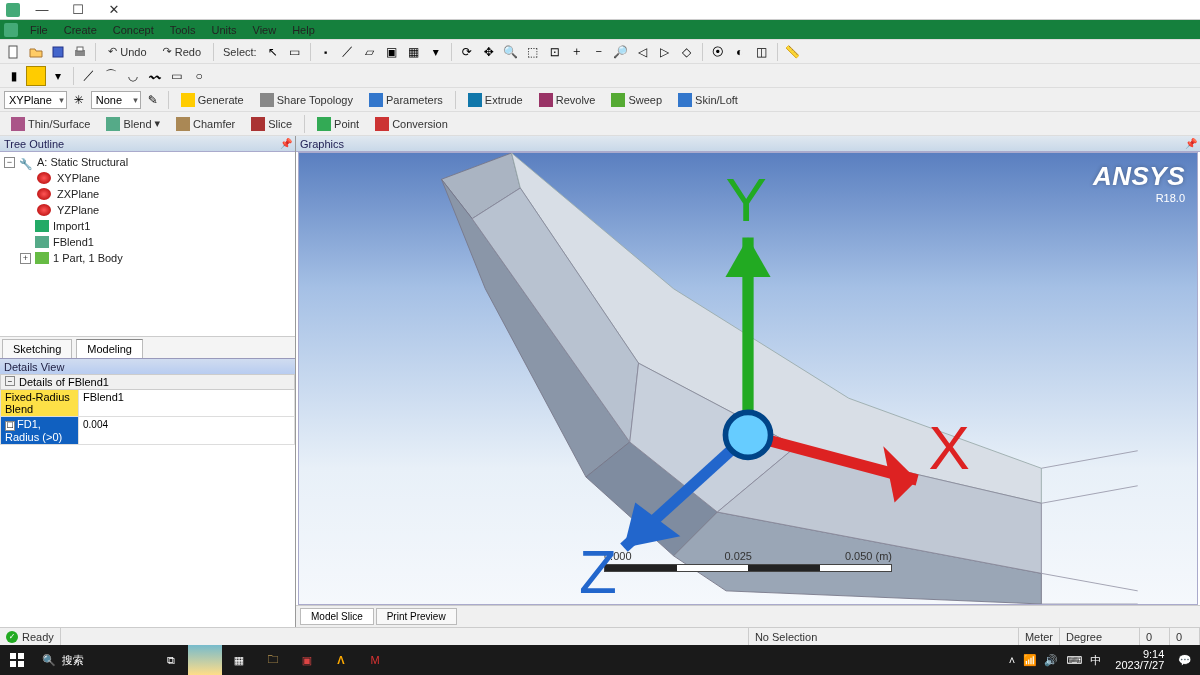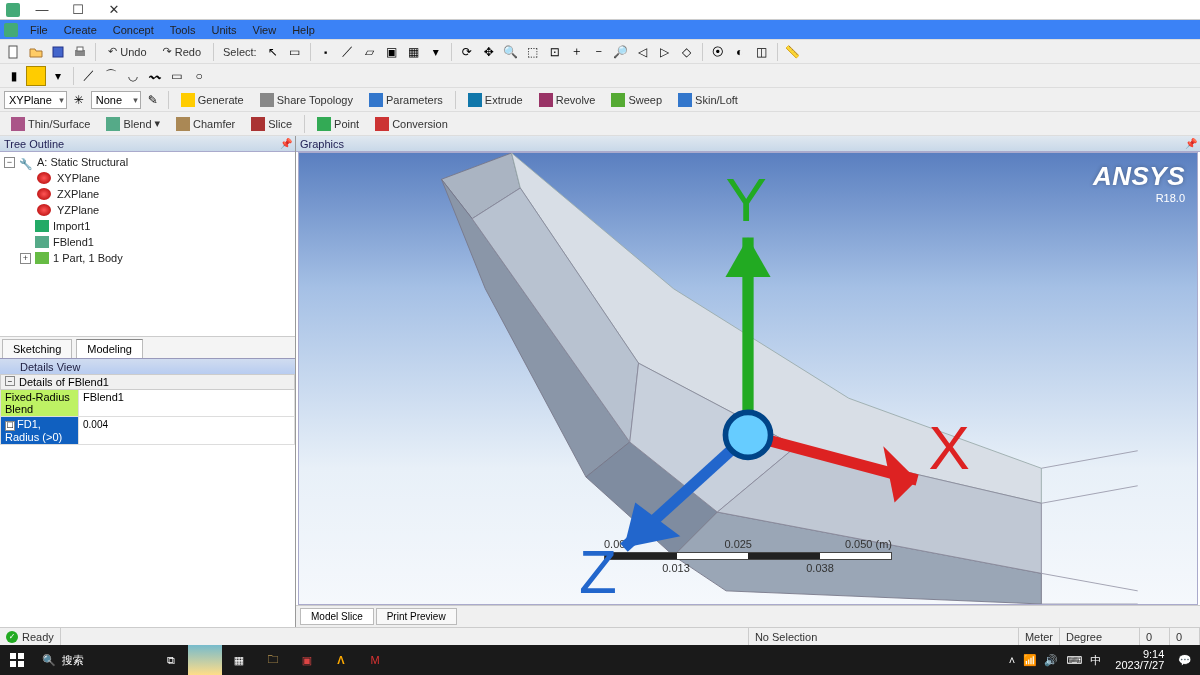--- a/index.html
+++ b/index.html
@@ -5,21 +5,21 @@
 * { margin: 0; padding: 0; box-sizing: border-box; font-family: "Segoe UI", Tahoma, sans-serif; font-size: 11px; }
 body { width: 1200px; height: 675px; background: #f0f0f0; display: flex; flex-direction: column; overflow: hidden; }
 
 
 .titlebar { height: 20px; background: #fff; display: flex; align-items: center; padding: 0 6px; border-bottom: 1px solid #ccc; }
 .titlebar .icon { width: 14px; height: 14px; background: #4a7; margin-right: 4px; border-radius: 2px; }
 .titlebar .title { flex: 1; font-size: 11px; color: #333; }
 .titlebar .wc { width: 36px; text-align: center; font-size: 13px; color: #333; cursor: pointer; }
 
 
-.menubar { height: 20px; background: #3b82f6; display: flex; align-items: center; padding: 0 4px; border-bottom: 1px solid #ddd; }
+.menubar { height: 20px; background: #15803d; display: flex; align-items: center; padding: 0 4px; border-bottom: 1px solid #ddd; }
 .menubar .mi { padding: 2px 8px; color: #222; cursor: pointer; }
 .menubar .app-icon { width: 14px; height: 14px; background: #4a7; margin-right: 4px; border-radius: 2px; }
 
 
 .toolbar { height: 24px; background: #f0f0f0; display: flex; align-items: center; padding: 0 4px; gap: 2px; border-bottom: 1px solid #ddd; }
 .tbtn { width: 20px; height: 20px; display: flex; align-items: center; justify-content: center; border: 1px solid transparent; cursor: pointer; font-size: 12px; }
 .tbtn svg { width: 14px; height: 14px; }
 .tsep { width: 1px; height: 18px; background: #ccc; margin: 0 3px; }
 .tlabel { padding: 0 4px; color: #333; }
 .tcombo { height: 18px; border: 1px solid #aaa; background: #fff; padding: 0 14px 0 4px; position: relative; min-width: 50px; display: flex; align-items: center; }
@@ -41,26 +41,26 @@
 .tree .tg.empty { border: none; width: 11px; }
 .tree .tic { width: 14px; height: 12px; display: inline-block; }
 .tree .tl { color: #222; padding: 0 2px; }
 
 
 .tree-tabs { display: flex; border-top: 1px solid #ccc; background: #f4f4f4; }
 .tree-tabs .tt { padding: 3px 10px; border: 1px solid #bbb; border-bottom: none; margin: 2px 2px 0 2px; background: #f8f8f8; cursor: pointer; font-size: 11px; }
 .tree-tabs .tt.active { background: #fff; border-top: 1px solid #888; }
 
 
-.details-hdr { height: 16px; background: linear-gradient(#d0dcf0,#b8ccf0); padding: 0 20px; display: flex; align-items: center; font-size: 10px; color: #224; border-top: 1px solid #99b; }
+.details-hdr { height: 16px; background: linear-gradient(#d0dcf0,#b8ccf0); padding: 0 4px; display: flex; align-items: center; font-size: 10px; color: #224; border-top: 1px solid #99b; }
 .details-body { flex: 0 0 auto; background: #fff; }
 .prop-title { background: #f0f0f0; border: 1px solid #ccc; padding: 1px 4px; font-size: 10px; display: flex; }
 .prop-title .sq { width: 10px; height: 10px; border: 1px solid #888; display: inline-flex; align-items: center; justify-content: center; font-size: 8px; margin-right: 4px; }
 .prop-row { display: flex; border: 1px solid #ddd; border-top: none; font-size: 10px; }
-.prop-row .k { flex: 0 0 78px; padding: 1px 4px; background: #bef264; border-right: 1px solid #ddd; }
+.prop-row .k { flex: 0 0 78px; padding: 1px 4px; background: #fde047; border-right: 1px solid #ddd; }
 .prop-row .v { flex: 1; padding: 1px 4px; background: #fff; }
 .prop-row.sel .k { background: #1060c0; color: #fff; }
 .prop-row.sel .k .chk { background: #fff; color: #000; }
 .chk { display: inline-block; width: 10px; height: 10px; border: 1px solid #888; margin-right: 2px; font-size: 8px; text-align: center; line-height: 8px; }
 
 
 .rightcol { flex: 1; display: flex; flex-direction: column; background: #fff; }
 .gfx { flex: 1; position: relative; background: linear-gradient(#5a7fc0 0%, #a5c0e5 30%, #e8f0f8 70%, #f5f8fc 100%); border: 1px solid #aac; margin: 0 2px; }
 .gfx svg { position: absolute; inset: 0; width: 100%; height: 100%; }
 .ansys { position: absolute; top: 8px; right: 12px; text-align: right; }
@@ -370,24 +370,20 @@
           <span>0.000</span>
             <span>0.025</span>
             <span>0.050 (m)</span>
         </div>
         <div class="bar">
             <span></span>
             <span></span>
             <span></span>
             <span></span>
           </div>
-        <div class="sub">
-          <span>0.013</span>
-            <span>0.038</span>
-        </div>
       </div>
 
       <svg class="triad" viewBox="0 0 80 80">
         <line x1="40" y1="50" x2="70" y2="58" stroke="#d22" stroke-width="2"></line>
           <polygon points="70,58 64,52 66,62" fill="#d22"></polygon>
         <line x1="40" y1="50" x2="40" y2="15" stroke="#2a2" stroke-width="2"></line>
           <polygon points="40,15 36,22 44,22" fill="#2a2"></polygon>
         <line x1="40" y1="50" x2="18" y2="70" stroke="#26c" stroke-width="2"></line>
           <polygon points="18,70 20,62 28,68" fill="#26c"></polygon>
         <circle cx="40" cy="50" r="4" fill="#6cf" stroke="#048"></circle>

